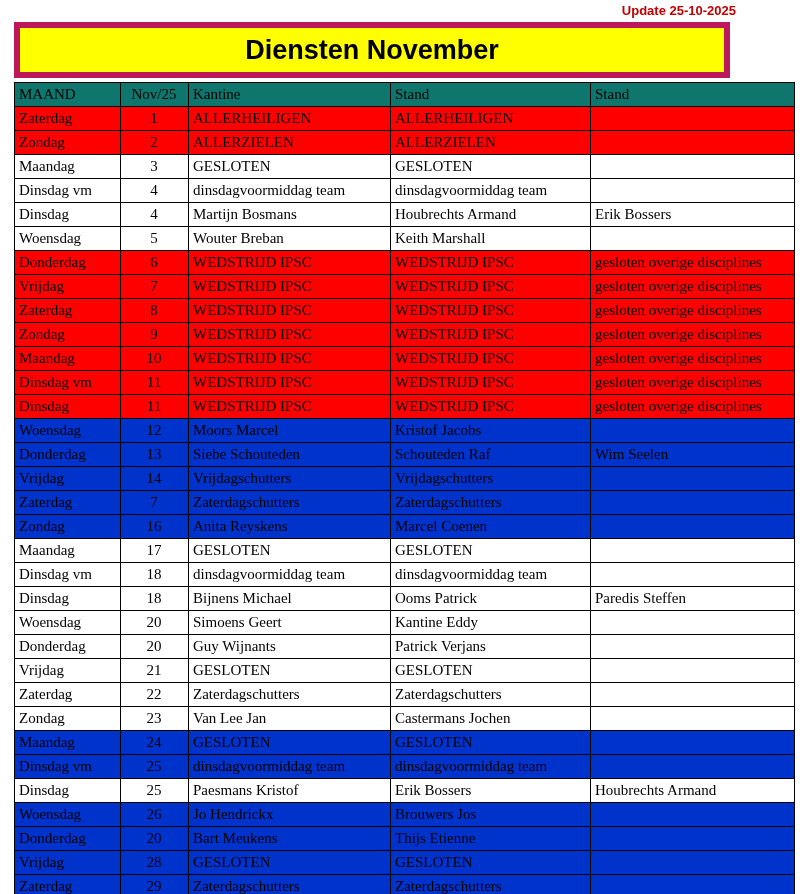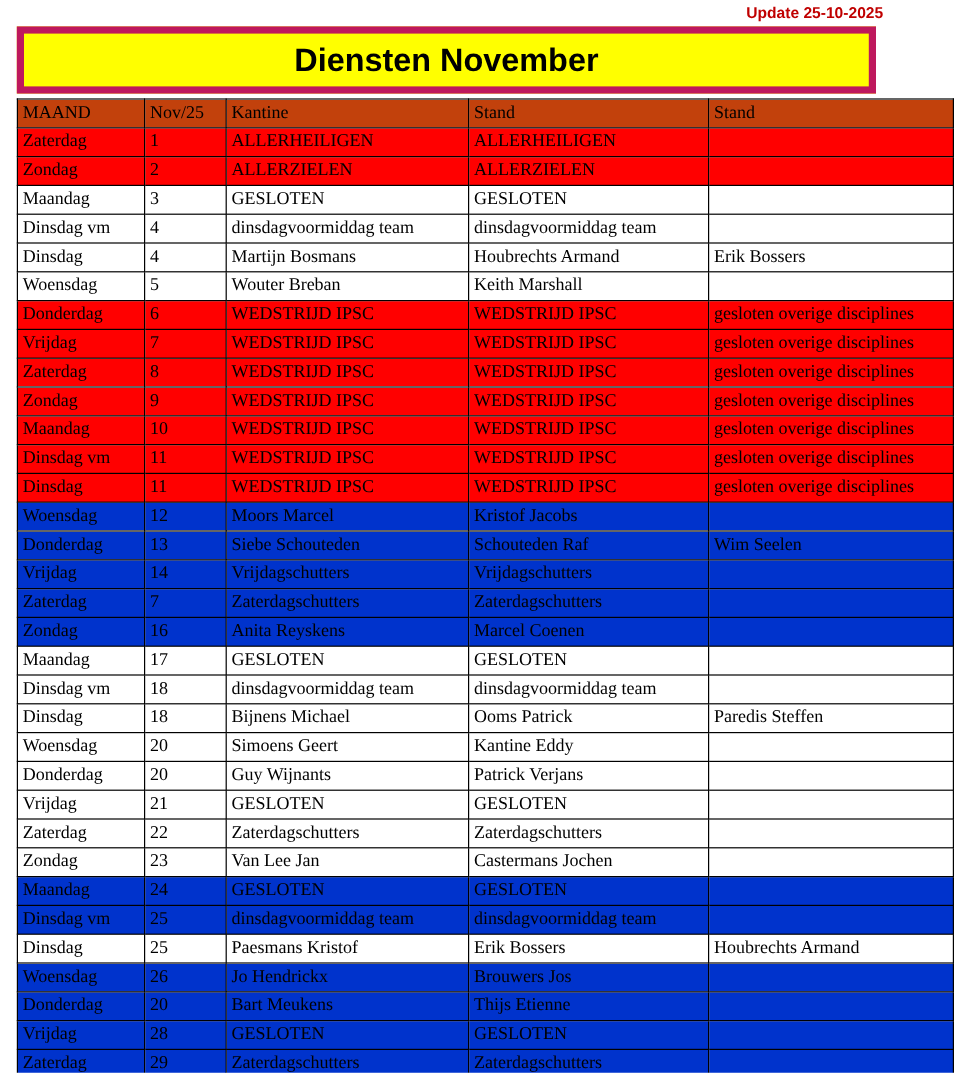--- a/index.html
+++ b/index.html
@@ -67,26 +67,26 @@
     font-family: "Liberation Serif", serif;
     padding: 1px 4px 2px 4px;
     height: 20px;
     vertical-align: middle;
     white-space: nowrap;
     overflow: hidden;
     text-align: left;
     font-weight: normal;
   }
   table.sched td.num {
-    text-align: left;
+    text-align: center;
     padding-right: 5px;
     margin-left: 40px;
   }
   tr.hdr td {
-    background: #c2410c;
+    background: #0f766e;
     color: #000000;
   }
   tr.white td { background: #ffffff; color: #000000; }
   tr.red td { background: #ff0000; color: #000000; }
   tr.blue td { background: #0033cc; color: #000000; }
 </style>
 </head>
 <body>
 
 <div class="page">

